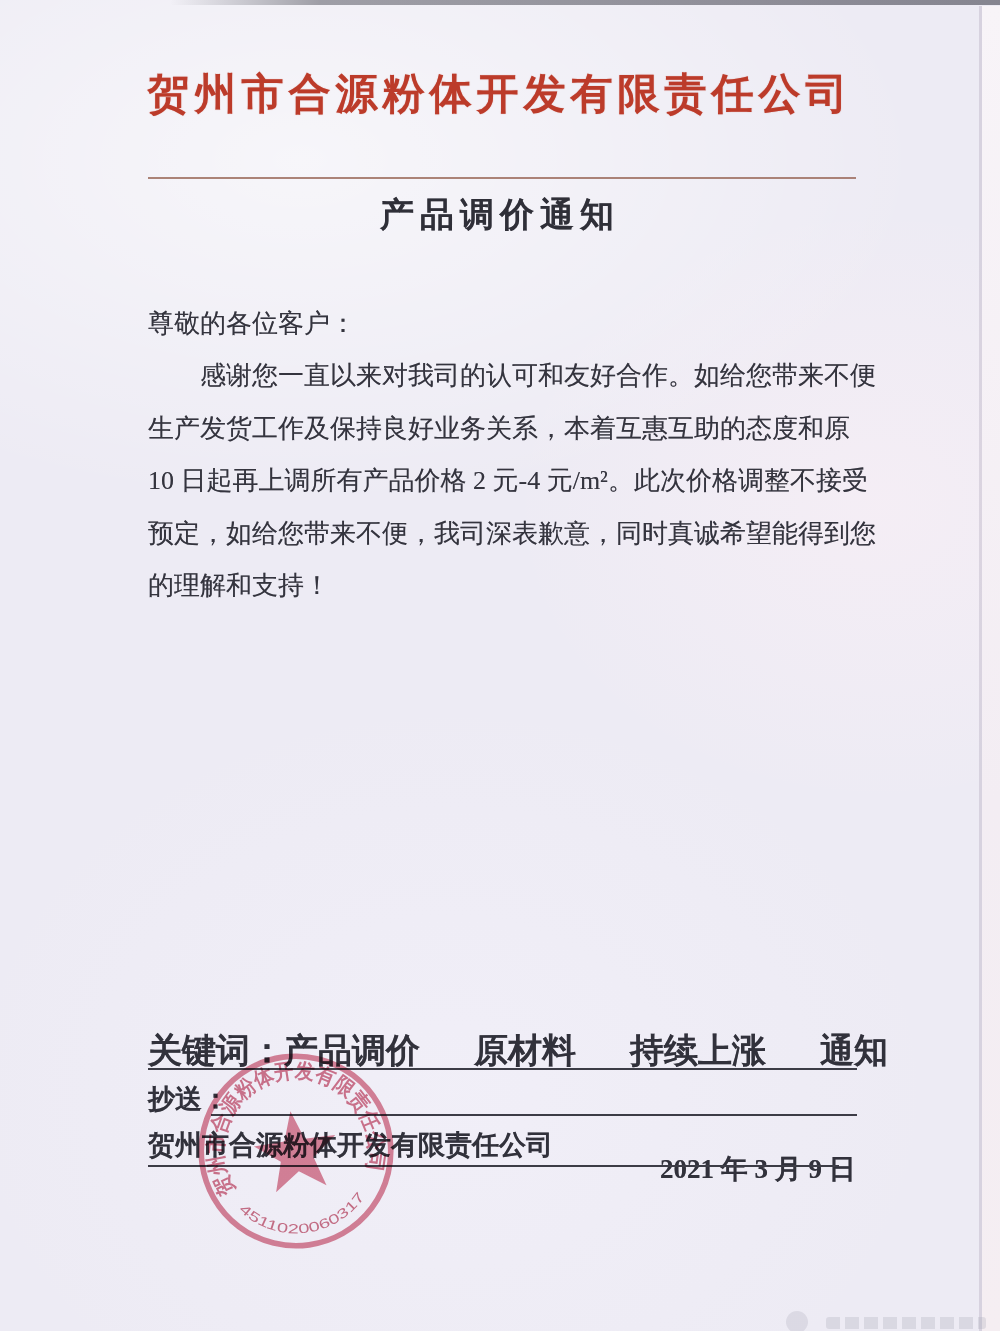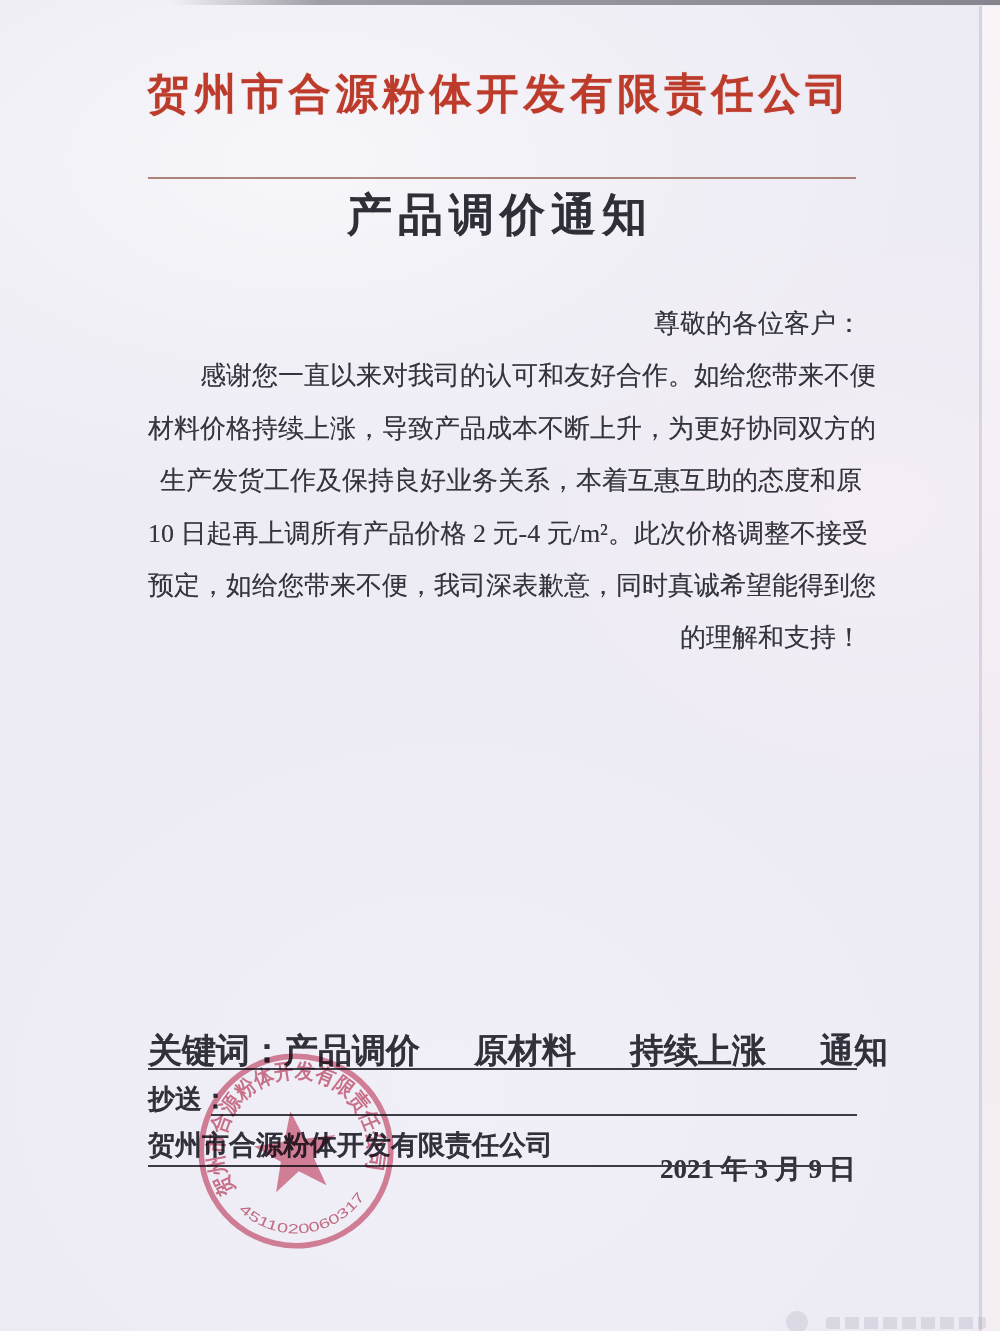--- a/index.html
+++ b/index.html
@@ -36,30 +36,29 @@
     text-align:center;font-size:42px;line-height:56px;font-weight:700;
     letter-spacing:5px;color:#bc3b2a;
     text-shadow:0 0 1px rgba(188,59,42,.55);
   }
   .header-divider{
     position:absolute;top:177px;left:148px;width:708px;height:2px;
     background:#9d6f60;opacity:.85;
   }
   .document-title{
     position:absolute;top:192px;left:0;width:100%;
-    text-align:center;font-size:45px;line-height:46px;font-weight:600;
+    text-align:center;font-size:34px;line-height:46px;font-weight:600;
     letter-spacing:6px;color:#2f2f38;
     text-shadow:0 0 .6px rgba(47,47,56,.5);
   }
   
   .body-block{
     position:absolute;top:298px;left:148px;width:714px;
     font-size:26px;color:#34343e;
     text-shadow:0 0 .6px rgba(52,52,62,.45);
-    text-align:right;
   }
   .body-block div{line-height:52.4px;white-space:nowrap;}
   
   .kw-row{
     position:absolute;top:1028px;left:148px;width:714px;
     font-size:34px;font-weight:600;color:#31313b;white-space:nowrap;
     text-shadow:0 0 .6px rgba(49,49,59,.5);
   }
   .keyword-item{margin-right:54px;}
   .kw-underline{position:absolute;top:1068px;left:148px;width:709px;height:2px;background:#3c3c46;}
@@ -105,21 +104,20 @@
   <div class="company-title">贺州市合源粉体开发有限责任公司</div>
 
   <div class="header-divider"></div>
 
   <div class="document-title">产品调价通知</div>
 
   <div class="body-block">
     <div>尊敬的各位客户：</div>
     <div>
         <div class="body-line">　　感谢您一直以来对我司的认可和友好合作。如给您带来不便</div>
-        <div class="body-line">材料价格持续上涨，导致产品成本不断上升，为更好协同双方的</div>
         <div class="body-line">生产发货工作及保持良好业务关系，本着互惠互助的态度和原</div>
         <div class="body-line">10 日起再上调所有产品价格 2 元-4 元/m²。此次价格调整不接受</div>
         <div class="body-line">预定，如给您带来不便，我司深表歉意，同时真诚希望能得到您</div>
         <div class="body-line">的理解和支持！</div>
       </div>
   </div>
 
   <div class="kw-row">
     <span>关键词：</span><span><span class="keyword-item">产品调价</span><span class="keyword-item">原材料</span><span class="keyword-item">持续上涨</span><span class="keyword-item">通知</span></span>
   </div>

